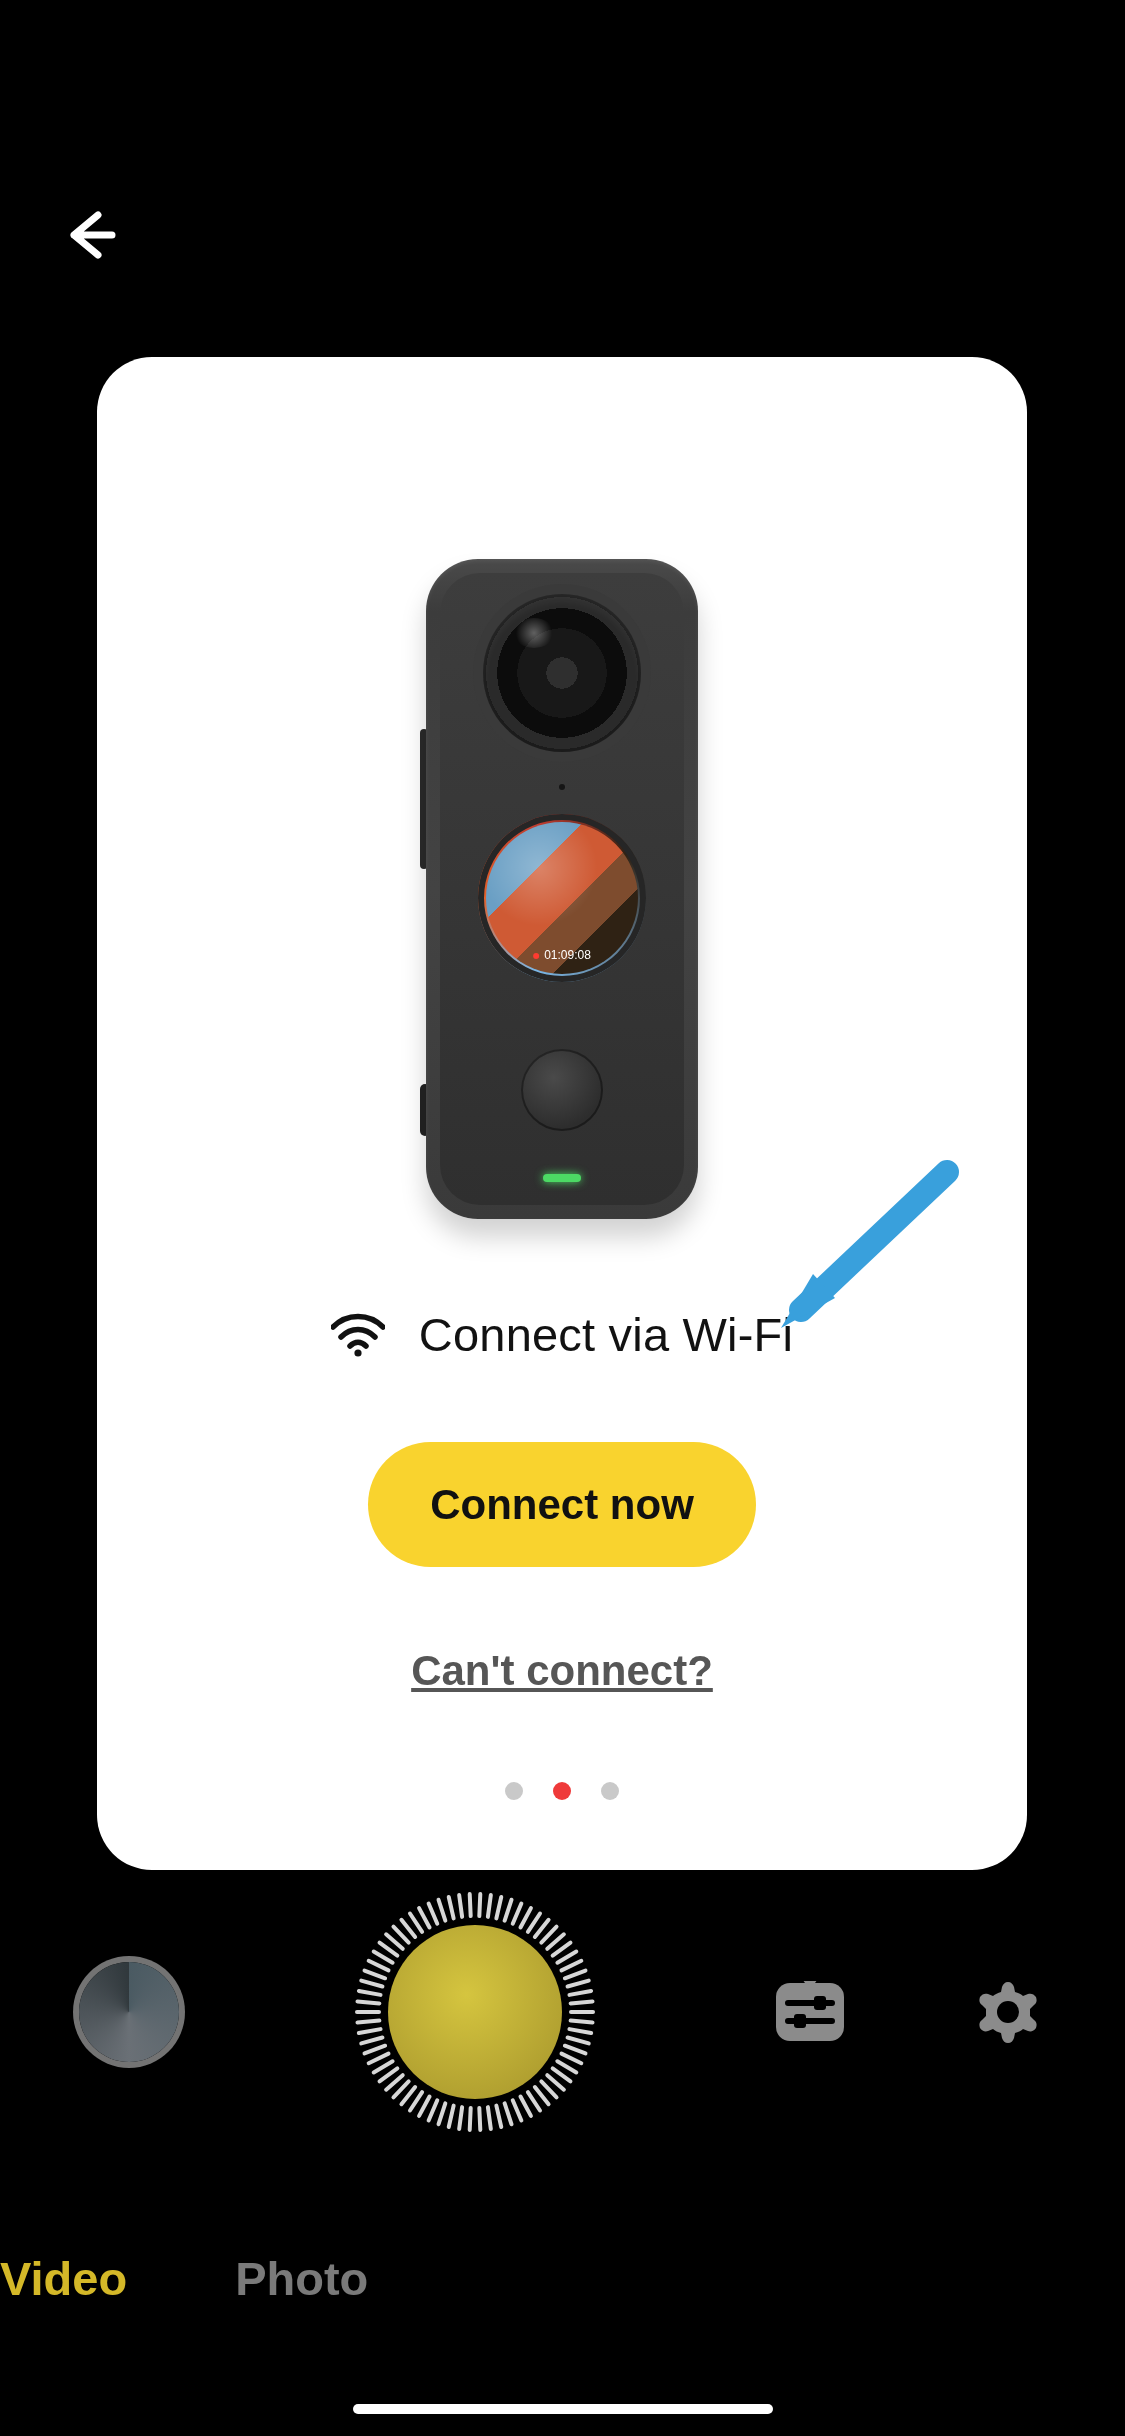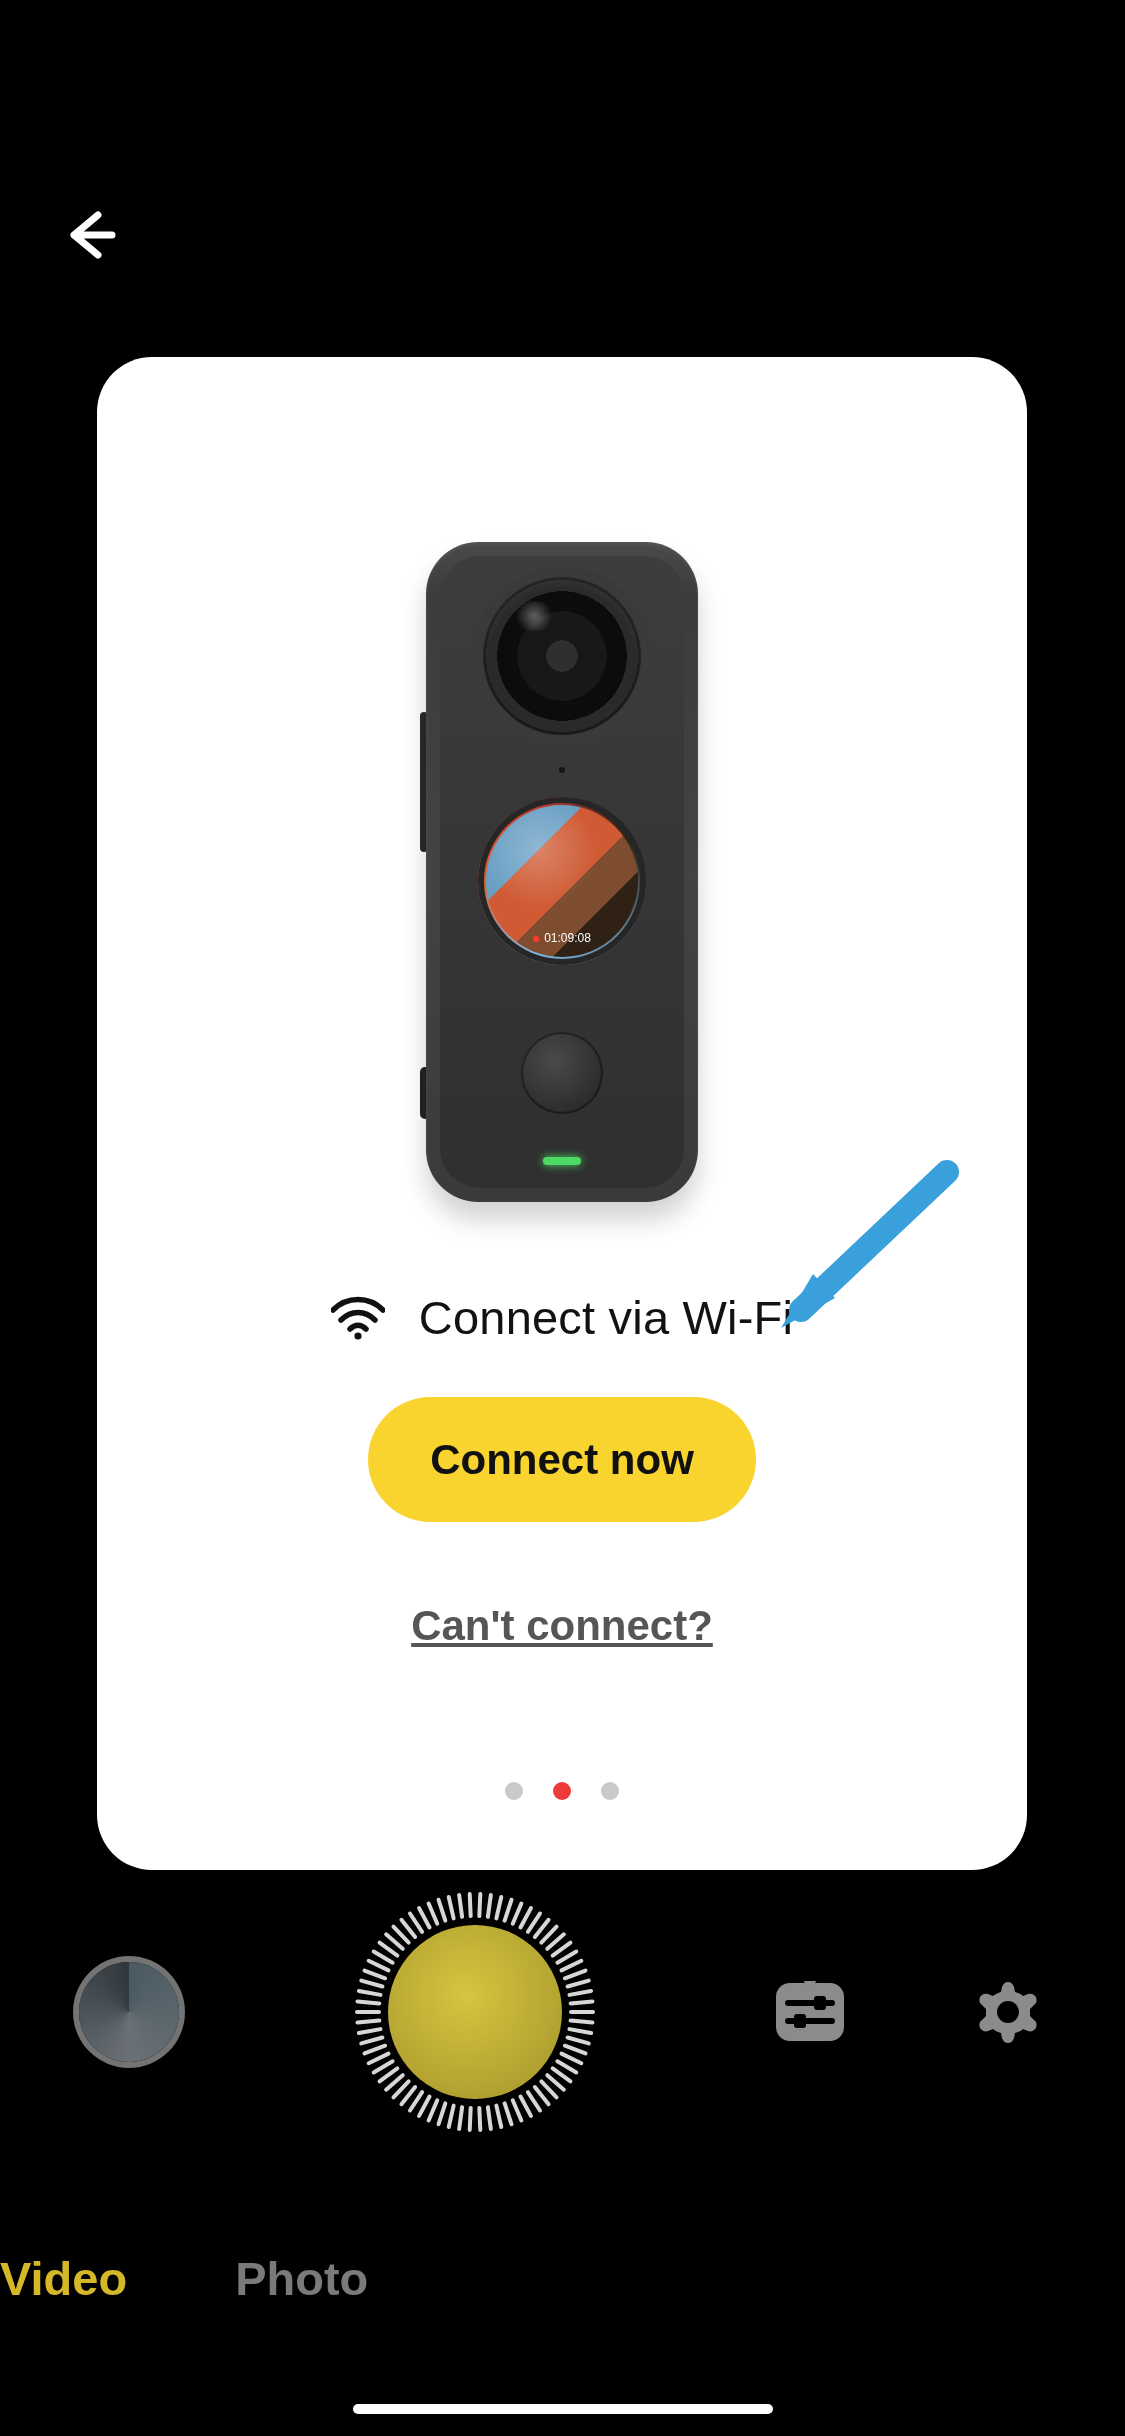--- a/index.html
+++ b/index.html
@@ -11,21 +11,21 @@
       position: absolute;
       top: 357px; left: 97px;
       width: 930px; height: 1513px;
       background: #fff;
       border-radius: 55px;
       display: flex; flex-direction: column; align-items: center;
       padding-top: 185px;
     }
 
     
-    .device-wrap { position: relative; width: 272px; height: 660px; }
+    .device-wrap { position: relative; width: 272px; height: 660px; margin-top: 17px; }
     .device {
       width: 272px; height: 660px;
       background: linear-gradient(180deg,#4a4a4a 0%, #3c3c3c 8%, #434343 50%, #3a3a3a 100%);
       border-radius: 52px;
       position: relative;
       box-shadow: 0 18px 26px rgba(0,0,0,.18), inset 0 2px 4px rgba(255,255,255,.08);
     }
     .device::after {
       content:"";
       position:absolute; inset:14px;
@@ -72,21 +72,21 @@
     .led{position:absolute;bottom:37px;left:50%;transform:translateX(-50%);width:38px;height:8px;border-radius:4px;background:#4cd964;z-index:2;box-shadow:0 0 8px #4cd964;}
     .side-btn-l{position:absolute;left:-6px;top:170px;width:8px;height:140px;border-radius:4px;background:#2a2a2a;}
     .side-btn-l2{position:absolute;left:-6px;top:525px;width:10px;height:52px;border-radius:5px;background:#232323;}
 
     .connect-line{
       margin-top:88px; display:flex; align-items:center; gap:34px;
     }
     .connect-text{ font-size:47px; color:#121212; letter-spacing:.2px; }
 
     .primary-btn{
-      margin-top:52px;
+      margin-top:80px;
       width:388px; height:125px;
       background:#f9d32e;
       border-radius:70px; border:none;
       font-size:42px; font-weight:600; color:#111; cursor:pointer;
     }
 
     .help-link{
       margin-top:80px;
       font-size:42px; font-weight:700; color:#565656; text-decoration:underline; cursor:pointer;
     }

